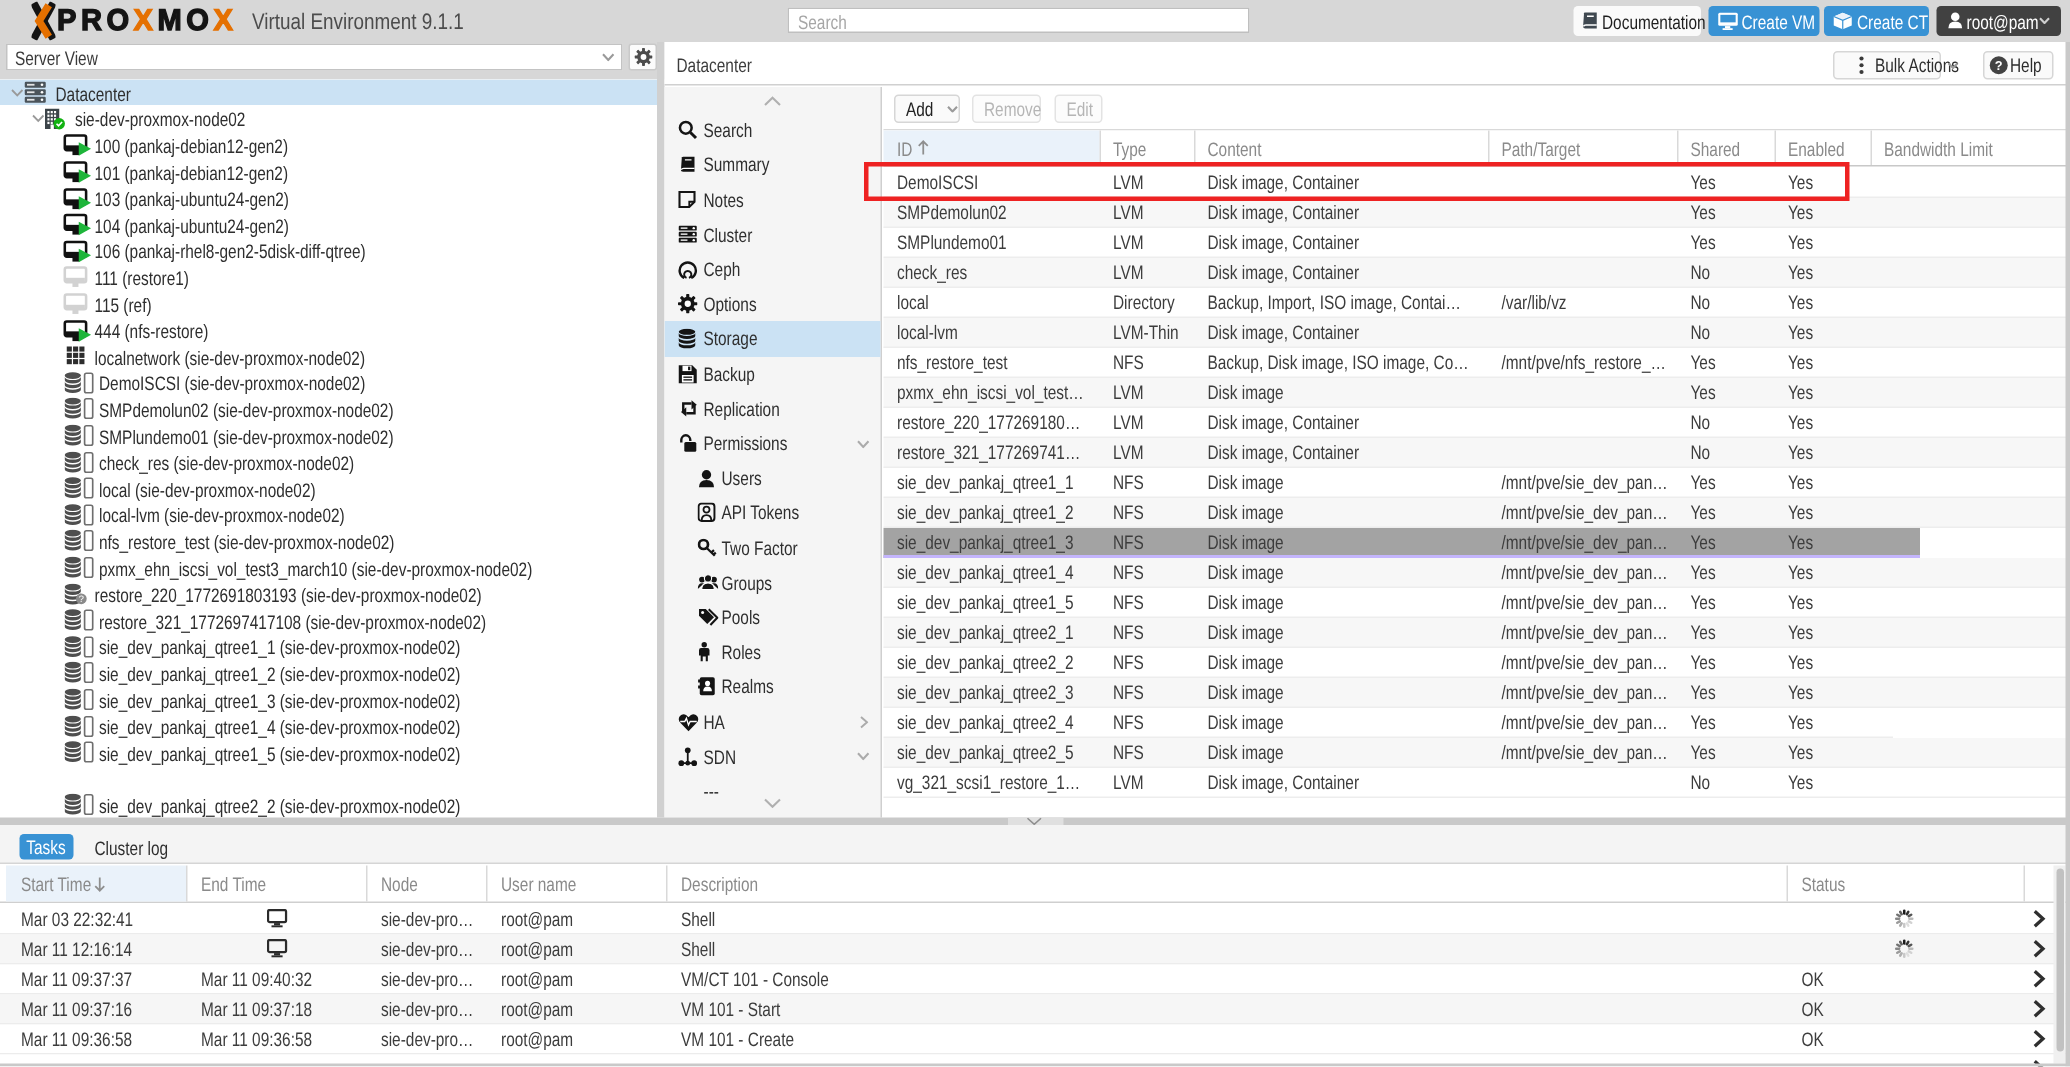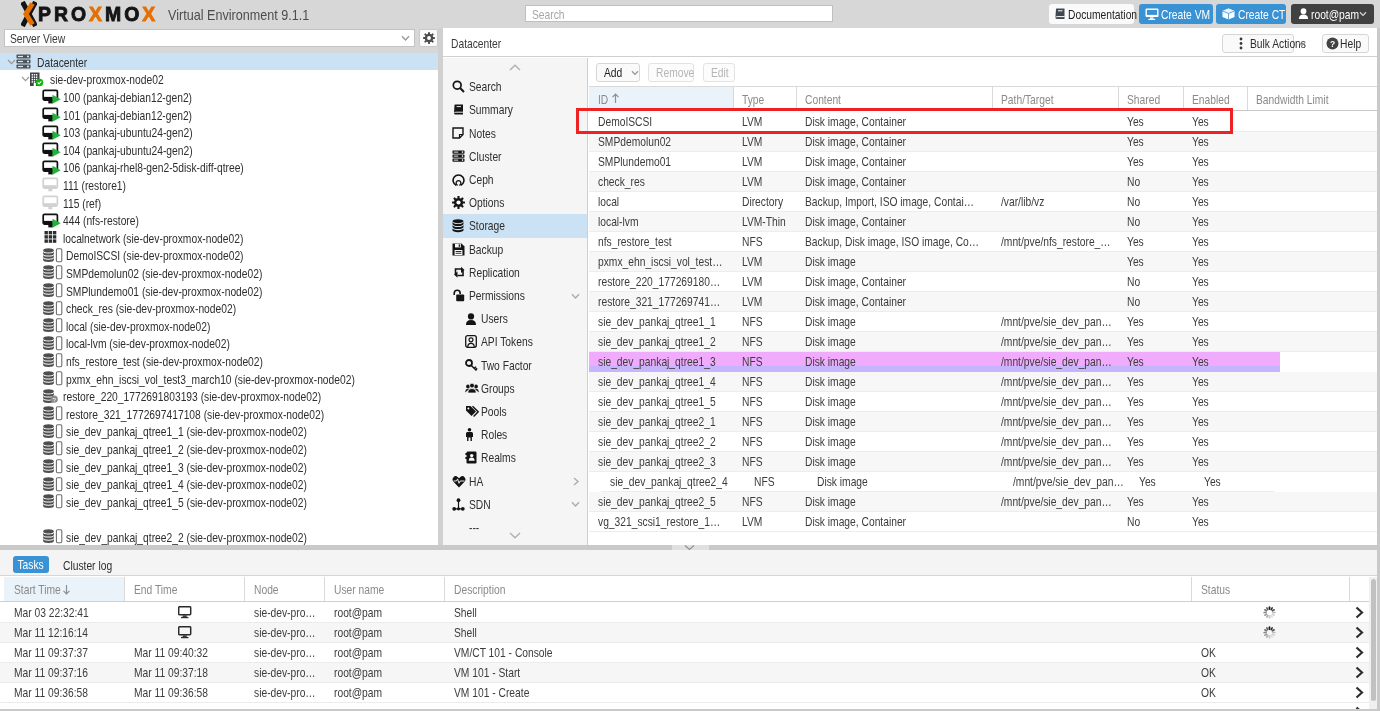--- a/index.html
+++ b/index.html
@@ -817,21 +817,21 @@
 <div class="t" style="position:absolute;left:603px;top:2.5px;color:#3c3c3c;">Yes</div>
 </div>
 <div style="position:absolute;left:0;top:220px;width:791px;height:20px;background:#f7f7f7;border-bottom:1px solid #ededed;">
 <div class="t" style="position:absolute;left:9px;top:2.5px;color:#3c3c3c;">sie_dev_pankaj_qtree1_2</div>
 <div class="t" style="position:absolute;left:153px;top:2.5px;color:#3c3c3c;">NFS</div>
 <div class="t" style="position:absolute;left:216px;top:2.5px;color:#3c3c3c;">Disk image</div>
 <div class="t" style="position:absolute;left:412px;top:2.5px;color:#3c3c3c;">/mnt/pve/sie_dev_pan…</div>
 <div class="t" style="position:absolute;left:538px;top:2.5px;color:#3c3c3c;">Yes</div>
 <div class="t" style="position:absolute;left:603px;top:2.5px;color:#3c3c3c;">Yes</div>
 </div>
-<div style="position:absolute;left:0;top:240px;width:691px;height:20px;background:#f0abfc;border-bottom:6px solid #c4b5fd;">
+<div style="position:absolute;left:0;top:240px;width:691px;height:20px;background:#a3a3a3;border-bottom:2px solid #c4b5fd;">
 <div class="t" style="position:absolute;left:9px;top:2.5px;color:#3c3c3c;">sie_dev_pankaj_qtree1_3</div>
 <div class="t" style="position:absolute;left:153px;top:2.5px;color:#3c3c3c;">NFS</div>
 <div class="t" style="position:absolute;left:216px;top:2.5px;color:#3c3c3c;">Disk image</div>
 <div class="t" style="position:absolute;left:412px;top:2.5px;color:#3c3c3c;">/mnt/pve/sie_dev_pan…</div>
 <div class="t" style="position:absolute;left:538px;top:2.5px;color:#3c3c3c;">Yes</div>
 <div class="t" style="position:absolute;left:603px;top:2.5px;color:#3c3c3c;">Yes</div>
 </div>
 <div style="position:absolute;left:0;top:260px;width:791px;height:20px;background:#f7f7f7;border-bottom:1px solid #ededed;">
 <div class="t" style="position:absolute;left:9px;top:2.5px;color:#3c3c3c;">sie_dev_pankaj_qtree1_4</div>
 <div class="t" style="position:absolute;left:153px;top:2.5px;color:#3c3c3c;">NFS</div>
@@ -865,21 +865,21 @@
 <div class="t" style="position:absolute;left:603px;top:2.5px;color:#3c3c3c;">Yes</div>
 </div>
 <div style="position:absolute;left:0;top:340px;width:791px;height:20px;background:#f7f7f7;border-bottom:1px solid #ededed;">
 <div class="t" style="position:absolute;left:9px;top:2.5px;color:#3c3c3c;">sie_dev_pankaj_qtree2_3</div>
 <div class="t" style="position:absolute;left:153px;top:2.5px;color:#3c3c3c;">NFS</div>
 <div class="t" style="position:absolute;left:216px;top:2.5px;color:#3c3c3c;">Disk image</div>
 <div class="t" style="position:absolute;left:412px;top:2.5px;color:#3c3c3c;">/mnt/pve/sie_dev_pan…</div>
 <div class="t" style="position:absolute;left:538px;top:2.5px;color:#3c3c3c;">Yes</div>
 <div class="t" style="position:absolute;left:603px;top:2.5px;color:#3c3c3c;">Yes</div>
 </div>
-<div style="position:absolute;left:12px;top:360px;width:673px;height:20px;background:#fff;border-bottom:1px solid #ededed;text-align:right;">
+<div style="position:absolute;left:0;top:360px;width:673px;height:20px;background:#fff;border-bottom:1px solid #ededed;text-align:right;">
 <div class="t" style="position:absolute;left:9px;top:2.5px;color:#3c3c3c;">sie_dev_pankaj_qtree2_4</div>
 <div class="t" style="position:absolute;left:153px;top:2.5px;color:#3c3c3c;">NFS</div>
 <div class="t" style="position:absolute;left:216px;top:2.5px;color:#3c3c3c;">Disk image</div>
 <div class="t" style="position:absolute;left:412px;top:2.5px;color:#3c3c3c;">/mnt/pve/sie_dev_pan…</div>
 <div class="t" style="position:absolute;left:538px;top:2.5px;color:#3c3c3c;">Yes</div>
 <div class="t" style="position:absolute;left:603px;top:2.5px;color:#3c3c3c;">Yes</div>
 </div>
 <div style="position:absolute;left:0;top:380px;width:791px;height:20px;background:#f7f7f7;border-bottom:1px solid #ededed;">
 <div class="t" style="position:absolute;left:9px;top:2.5px;color:#3c3c3c;">sie_dev_pankaj_qtree2_5</div>
 <div class="t" style="position:absolute;left:153px;top:2.5px;color:#3c3c3c;">NFS</div>

